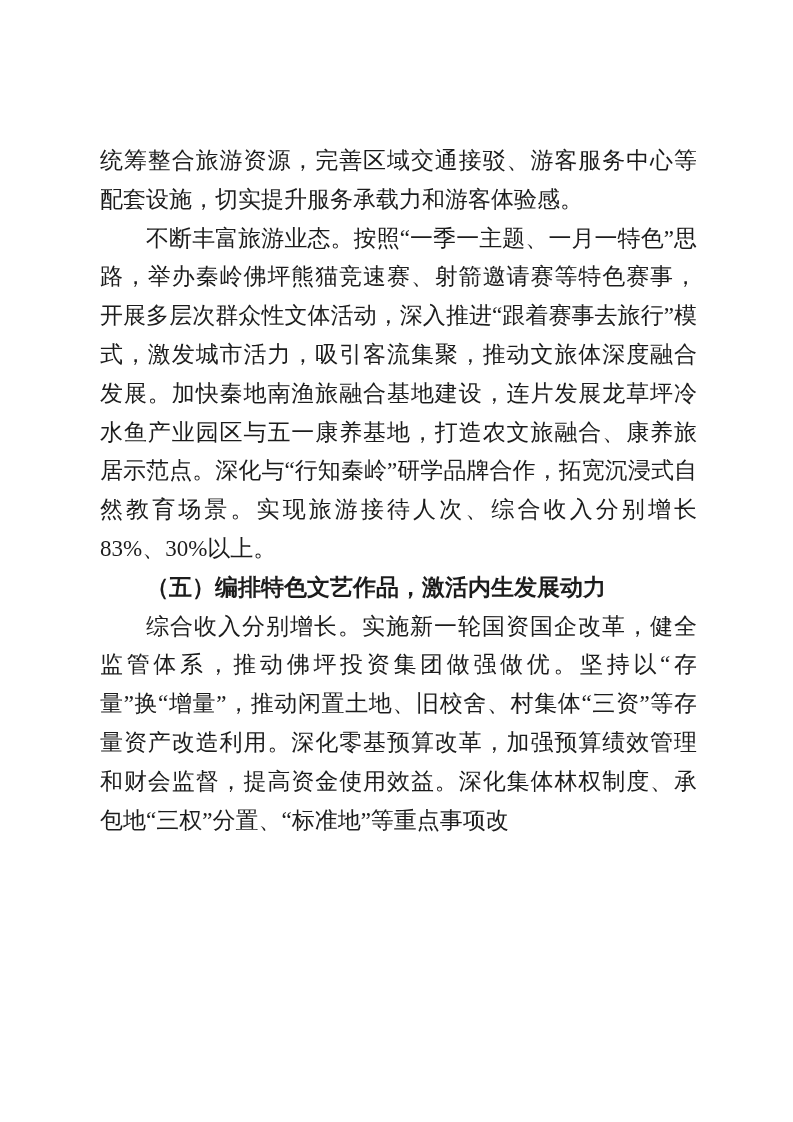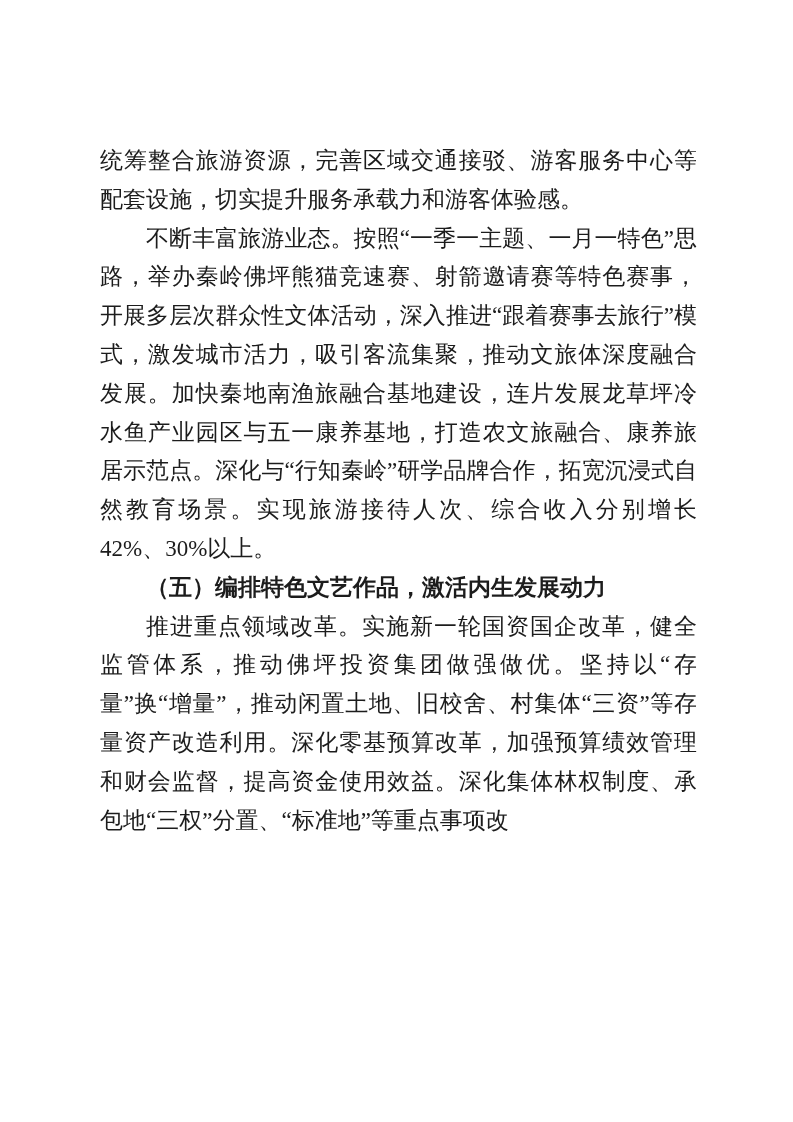--- a/index.html
+++ b/index.html
@@ -51,23 +51,23 @@
     }
   </style>
 </head>
 <body>
 
 <div class="page">
   <div class="body-text">
 
     <p class="para no-indent"><span>统筹整合旅游资源，完善区域交通接驳、游客服务中心等配套设施，切实提升服务承载力和游客体验感。</span></p>
 
-    <p class="para"><span class="para-lead">不断丰富旅游业态。</span><span>按照“一季一主题、一月一特色”思路，举办秦岭佛坪熊猫竞速赛、射箭邀请赛等特色赛事，开展多层次群众性文体活动，深入推进“跟着赛事去旅行”模式，激发城市活力，吸引客流集聚，推动文旅体深度融合发展。加快秦地南渔旅融合基地建设，连片发展龙草坪冷水鱼产业园区与五一康养基地，打造农文旅融合、康养旅居示范点。深化与“行知秦岭”研学品牌合作，拓宽沉浸式自然教育场景。实现旅游接待人次、综合收入分别增长 42%、30%以上。</span></p>
+    <p class="para"><span class="para-lead">不断丰富旅游业态。</span><span>按照“一季一主题、一月一特色”思路，举办秦岭佛坪熊猫竞速赛、射箭邀请赛等特色赛事，开展多层次群众性文体活动，深入推进“跟着赛事去旅行”模式，激发城市活力，吸引客流集聚，推动文旅体深度融合发展。加快秦地南渔旅融合基地建设，连片发展龙草坪冷水鱼产业园区与五一康养基地，打造农文旅融合、康养旅居示范点。深化与“行知秦岭”研学品牌合作，拓宽沉浸式自然教育场景。实现旅游接待人次、综合收入分别增长 83%、30%以上。</span></p>
 
 
     <p class="para section-heading"><span>（五）编排特色文艺作品，激活内生发展动力</span></p>
 
-    <p class="para"><span class="para-lead">推进重点领域改革。</span><span>实施新一轮国资国企改革，健全监管体系，推动佛坪投资集团做强做优。坚持以“存量”换“增量”，推动闲置土地、旧校舍、村集体“三资”等存量资产改造利用。深化零基预算改革，加强预算绩效管理和财会监督，提高资金使用效益。深化集体林权制度、承包地“三权”分置、“标准地”等重点事项改</span></p>
+    <p class="para"><span class="para-lead">综合收入分别增长。</span><span>实施新一轮国资国企改革，健全监管体系，推动佛坪投资集团做强做优。坚持以“存量”换“增量”，推动闲置土地、旧校舍、村集体“三资”等存量资产改造利用。深化零基预算改革，加强预算绩效管理和财会监督，提高资金使用效益。深化集体林权制度、承包地“三权”分置、“标准地”等重点事项改</span></p>
 
   </div>
 
   <div class="page-number">— 21 —</div>
 </div>
 
 </body></html>

